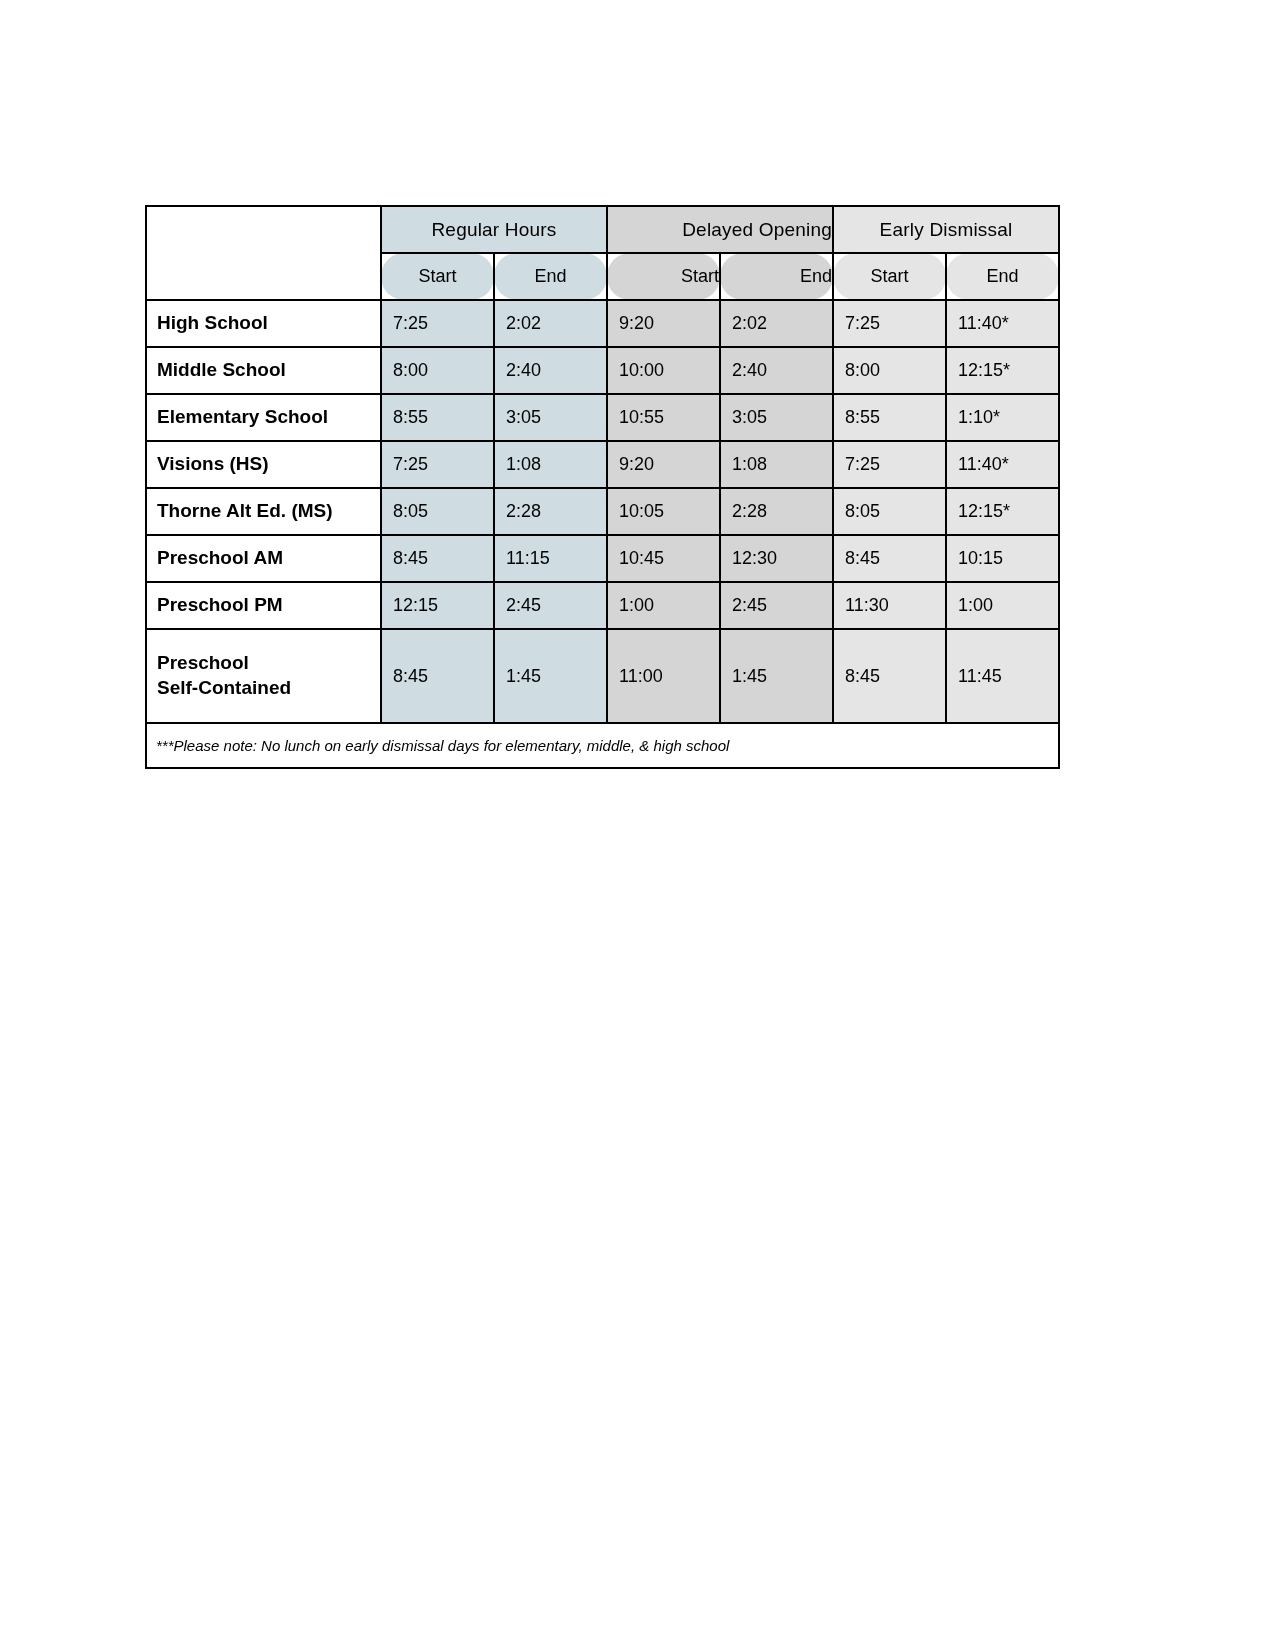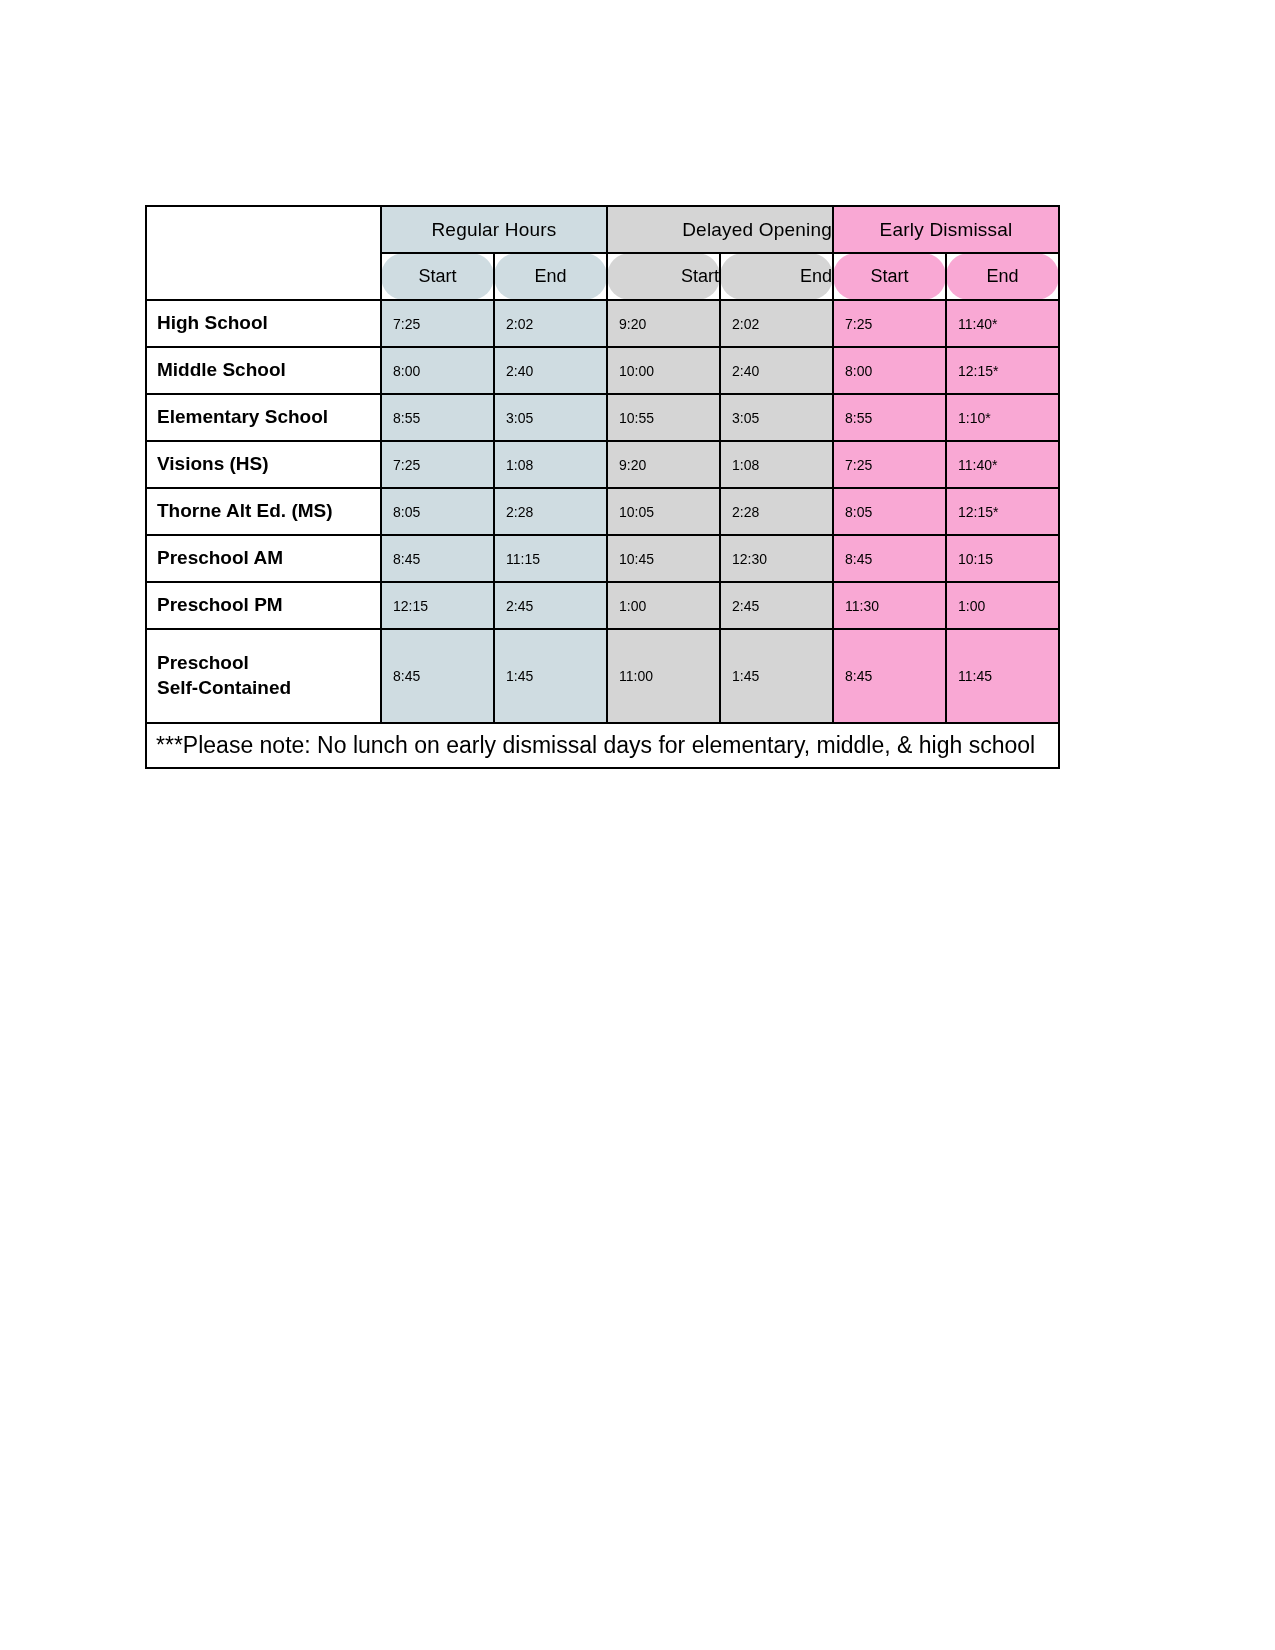--- a/index.html
+++ b/index.html
@@ -71,45 +71,46 @@
     text-align: center;
     font-size: 18px;
     font-weight: bold;
     border-radius: 23px;
   }
 
   .blank-label { background: #ffffff; }
 
   .bg-blue   { background: #cfdce1; }
   .bg-gray   { background: #d5d5d5; text-align: right; }
-  .bg-yellow { background: #f9a8d4; }
+  .bg-yellow { background: #e5e5e5; }
 
   td.row-label {
     background: #ffffff;
     font-size: 19px;
     font-weight: bold;
     padding: 0 0 0 10px;
     text-align: left;
     line-height: 1.3;
     margin-top: 48px;
   }
 
   td.time-cell {
-    font-size: 14px;
+    font-size: 18px;
     text-align: left;
     padding: 0 0 0 11px;
   }
 
   tr.data-row { height: 47px; }
   tr.data-row-tall { height: 94px; }
 
   td.footnote-cell {
     background: #ffffff;
     height: 43px;
-    font-size: 23px;
+    font-size: 15px;
+    font-style: italic;
     text-align: left;
     padding: 0 0 0 9px;
   }
 </style>
 </head>
 <body>
 
 <div class="page">
 
 

